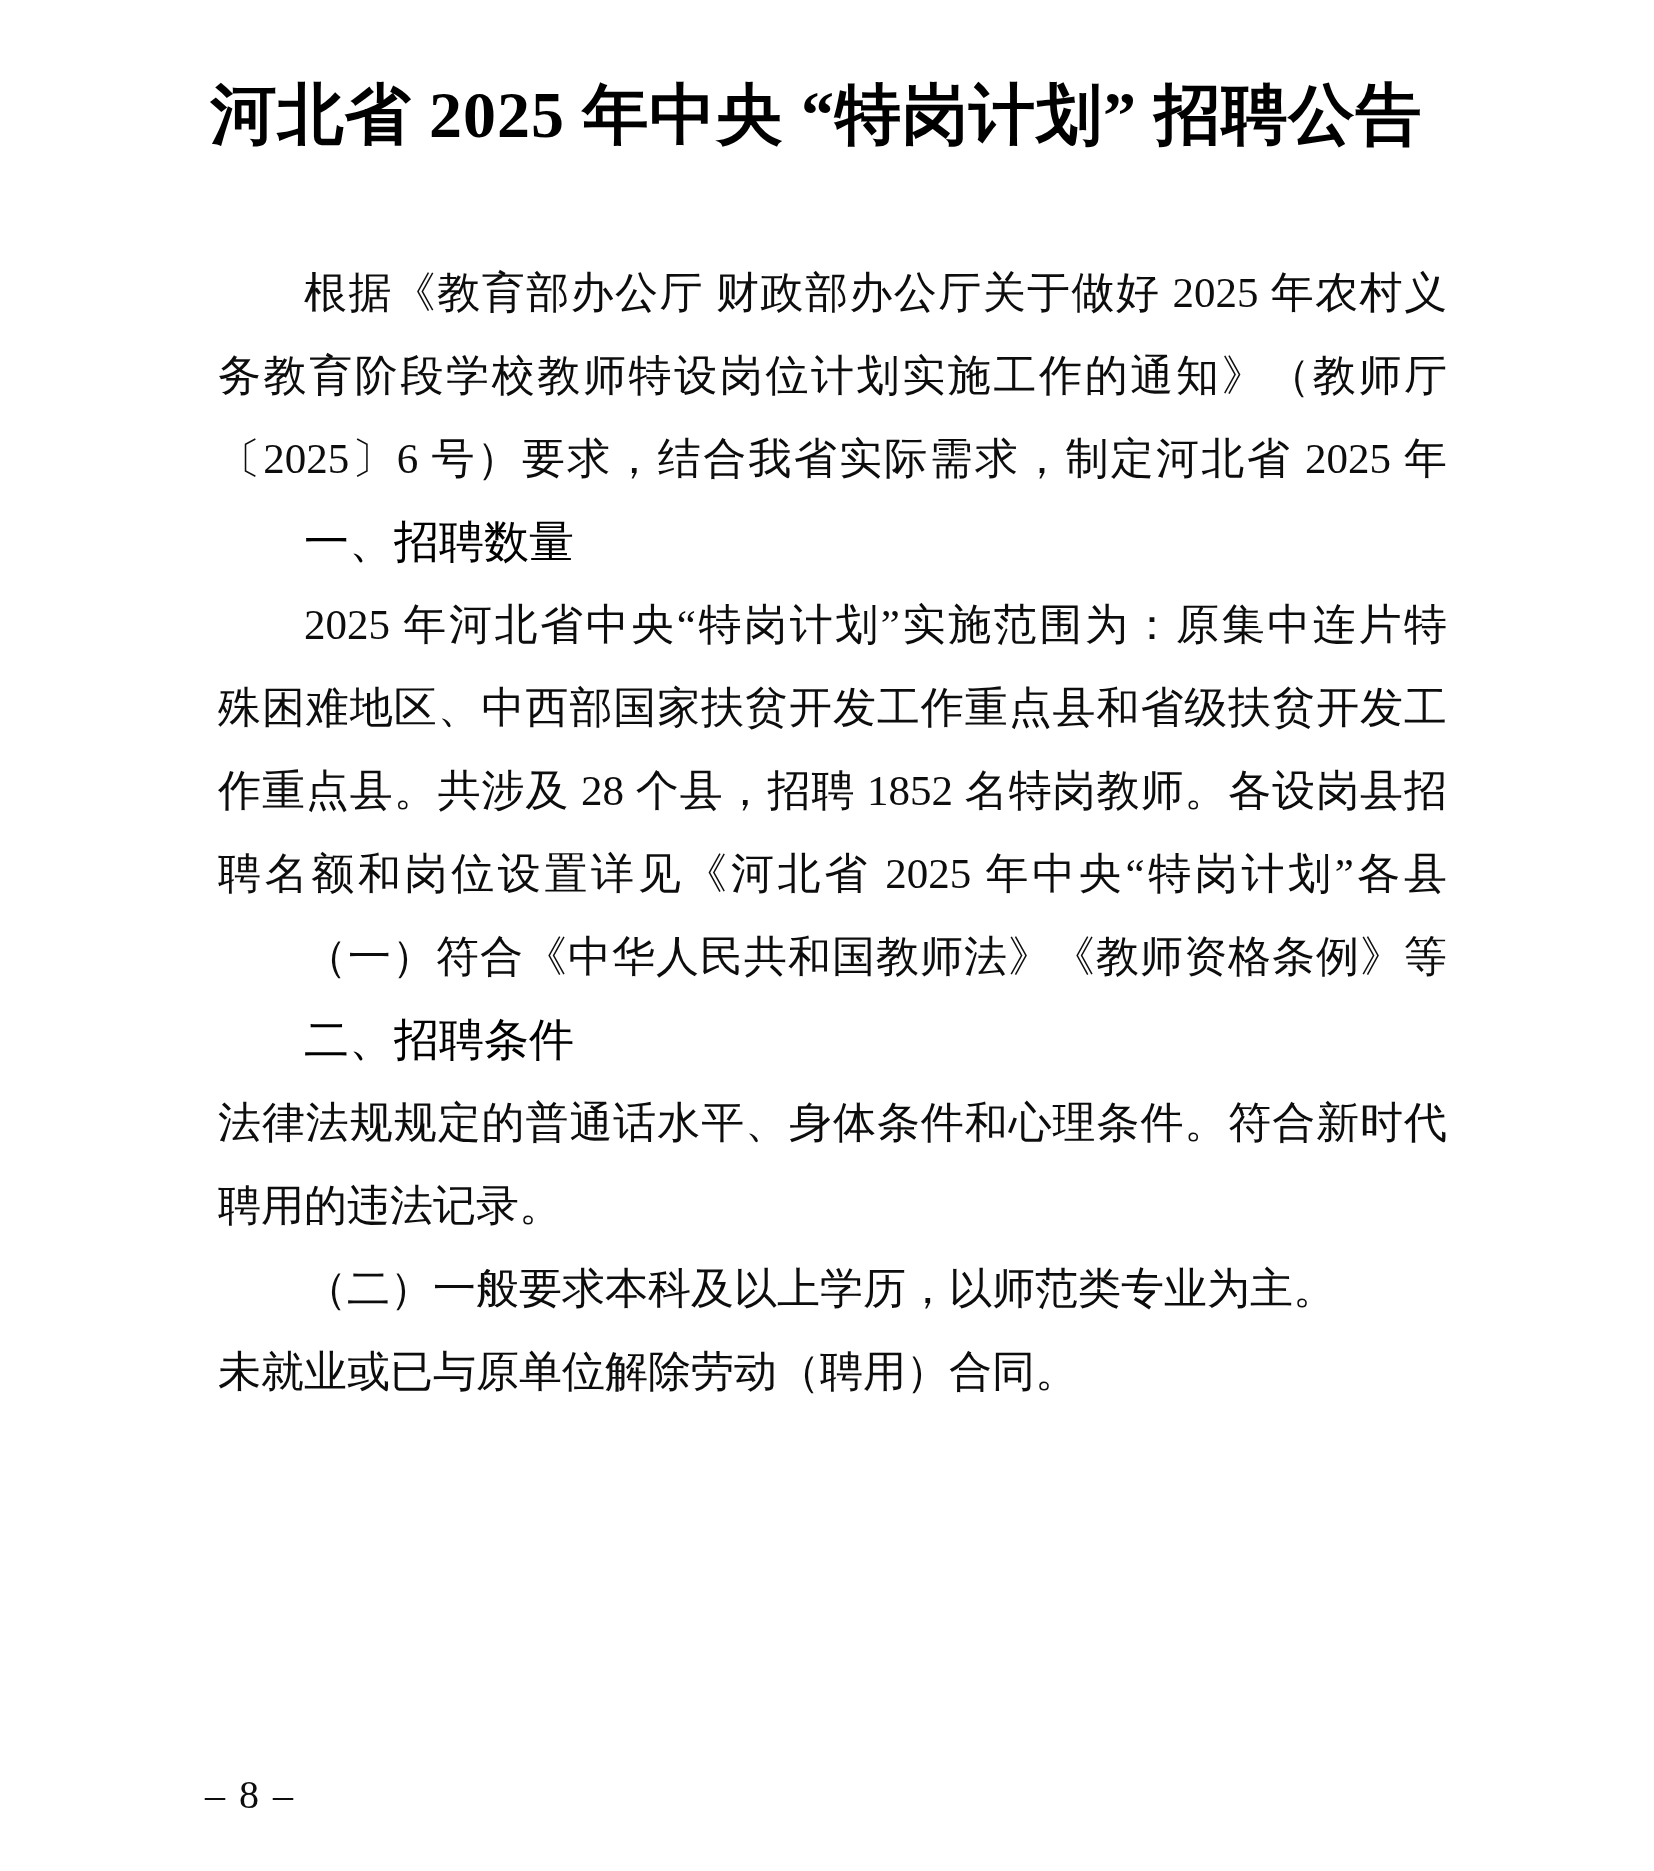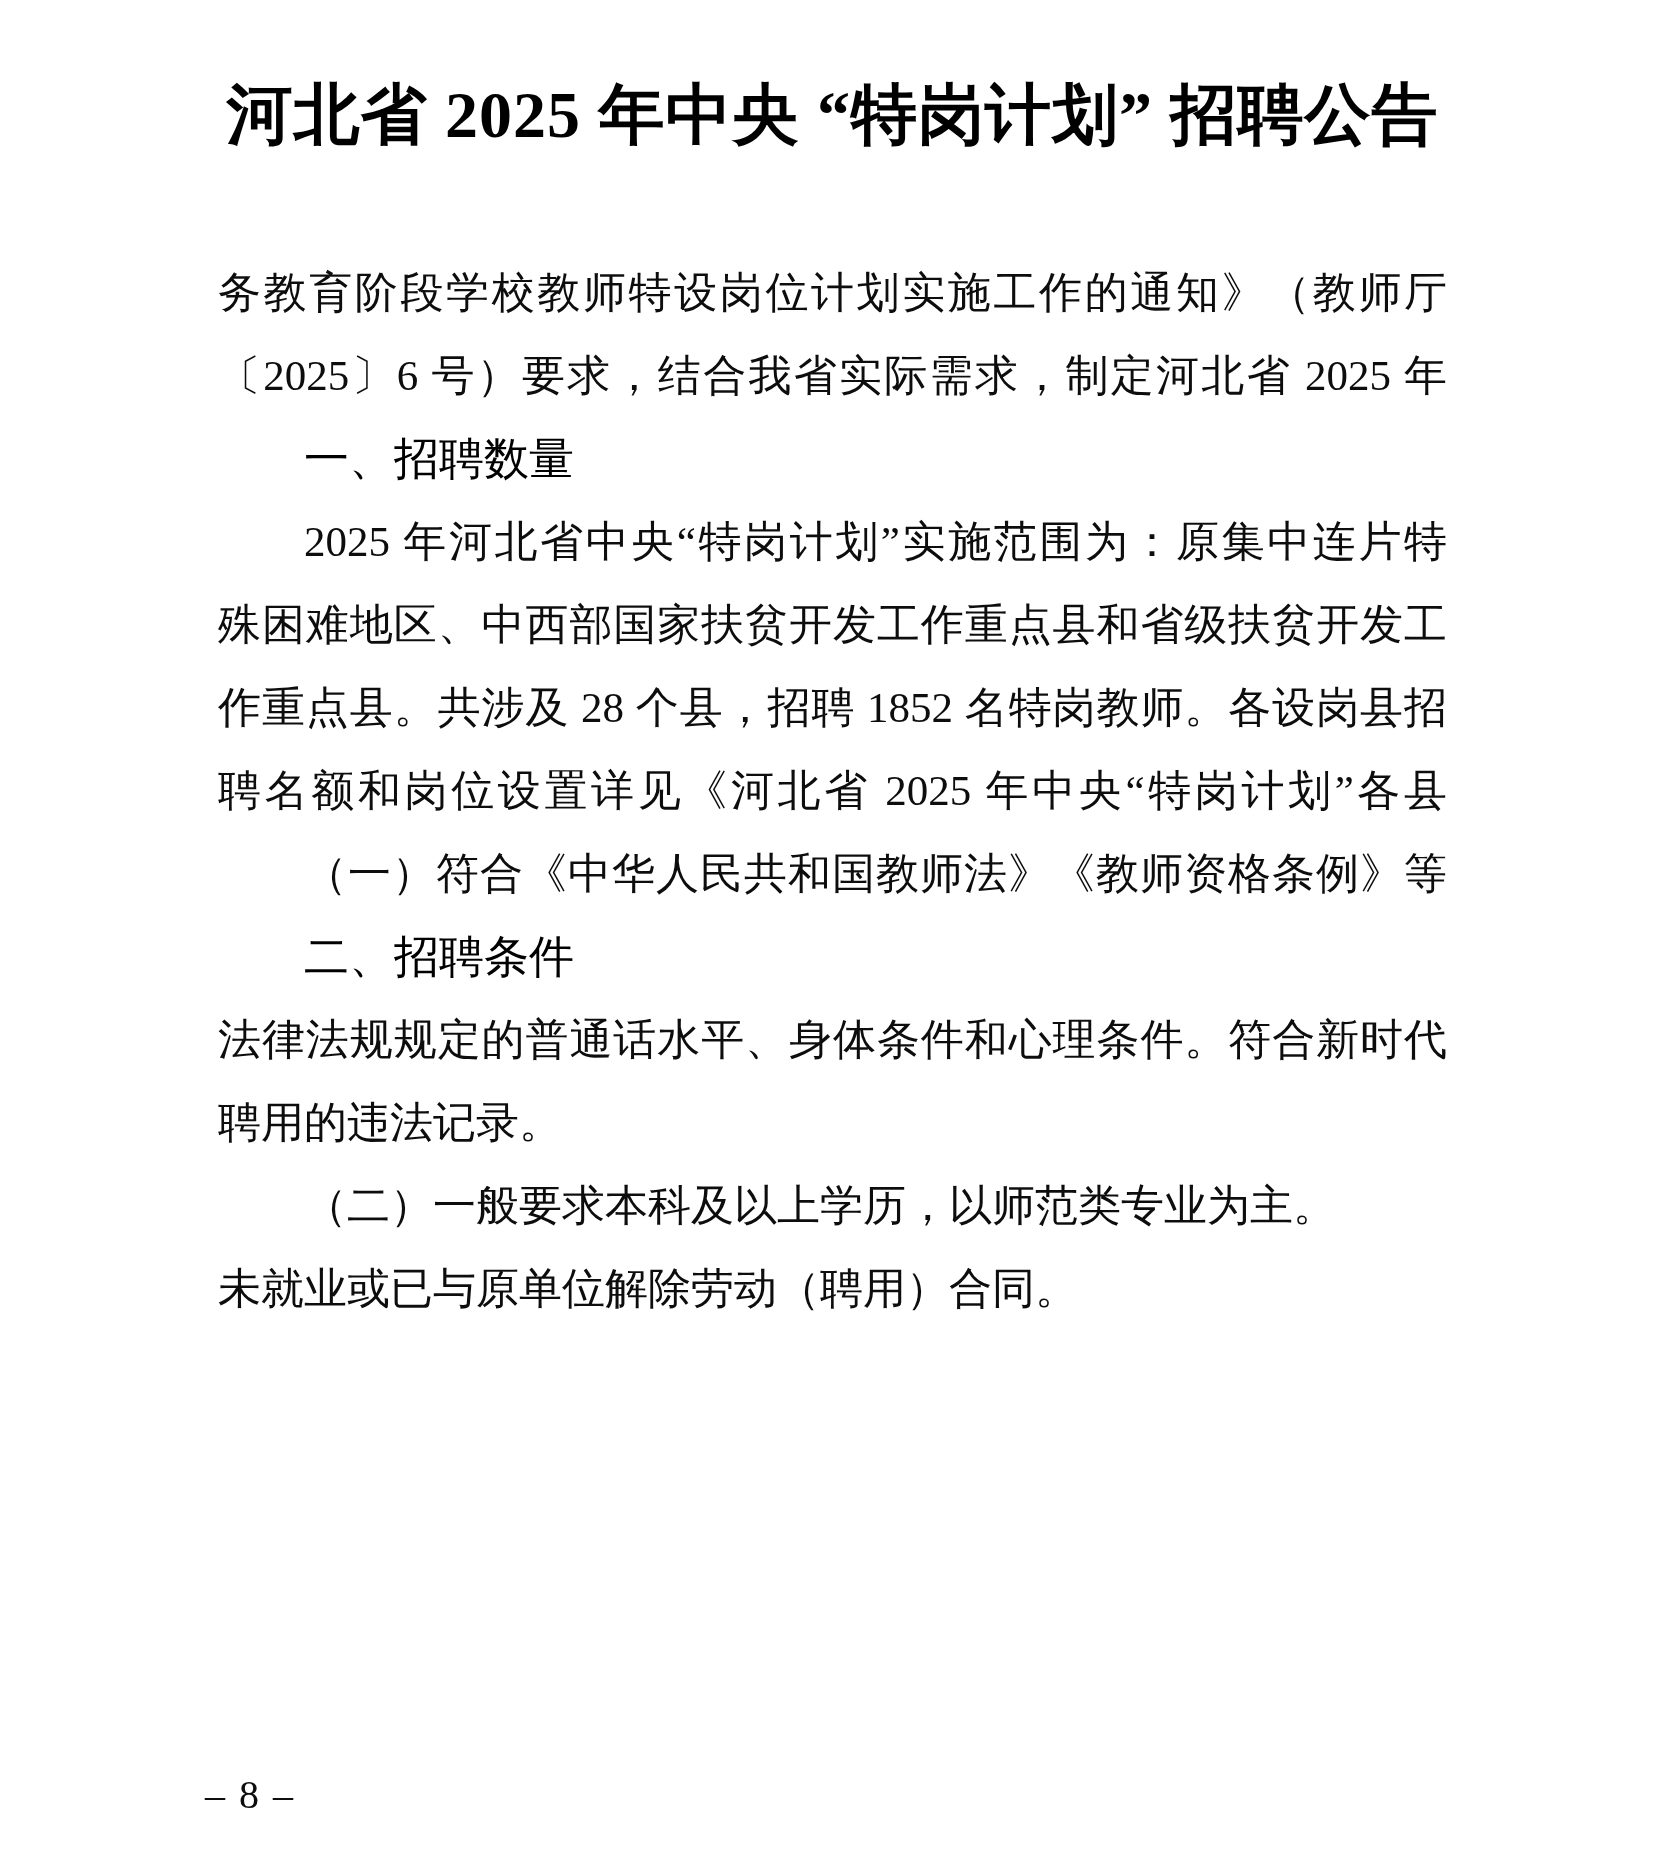--- a/index.html
+++ b/index.html
@@ -12,21 +12,21 @@
     width: 1654px;
     height: 1871px;
     background: #ffffff;
     overflow: hidden;
     color: #0d0d0d;
     font-family: "Liberation Serif", "DejaVu Serif", serif;
   }
   .doc-title {
     position: absolute;
     top: 76px;
-    left: 218px;
+    left: 202px;
     width: 1229px;
     margin: 0;
     text-align: center;
     font-family: "Liberation Serif", "DejaVu Serif", serif;
     font-weight: 700;
     font-size: 66px;
     line-height: 78px;
     letter-spacing: 1px;
     white-space: nowrap;
     color: #000000;
@@ -71,20 +71,21 @@
     font-family: "Liberation Serif", "DejaVu Serif", serif;
   }
 </style>
 </head>
 <body>
 
 <div class="page">
   <h1 class="doc-title">河北省 2025 年中央 “特岗计划” 招聘公告</h1>
 
   <main class="doc-body">
+      <div class="line indent justify">根据《教育部办公厅 财政部办公厅关于做好 2025 年农村义</div>
       <div class="line justify">务教育阶段学校教师特设岗位计划实施工作的通知》（教师厅</div>
       <div class="line justify">〔2025〕6 号）要求，结合我省实际需求，制定河北省 2025 年</div>
       <div class="line heading indent">一、招聘数量</div>
       <div class="line indent justify">2025 年河北省中央“特岗计划”实施范围为：原集中连片特</div>
       <div class="line justify">殊困难地区、中西部国家扶贫开发工作重点县和省级扶贫开发工</div>
       <div class="line justify">作重点县。共涉及 28 个县，招聘 1852 名特岗教师。各设岗县招</div>
       <div class="line justify">聘名额和岗位设置详见《河北省 2025 年中央“特岗计划”各县</div>
       <div class="line indent justify">（一）符合《中华人民共和国教师法》《教师资格条例》等</div>
       <div class="line heading indent">二、招聘条件</div>
       <div class="line justify">法律法规规定的普通话水平、身体条件和心理条件。符合新时代</div>

